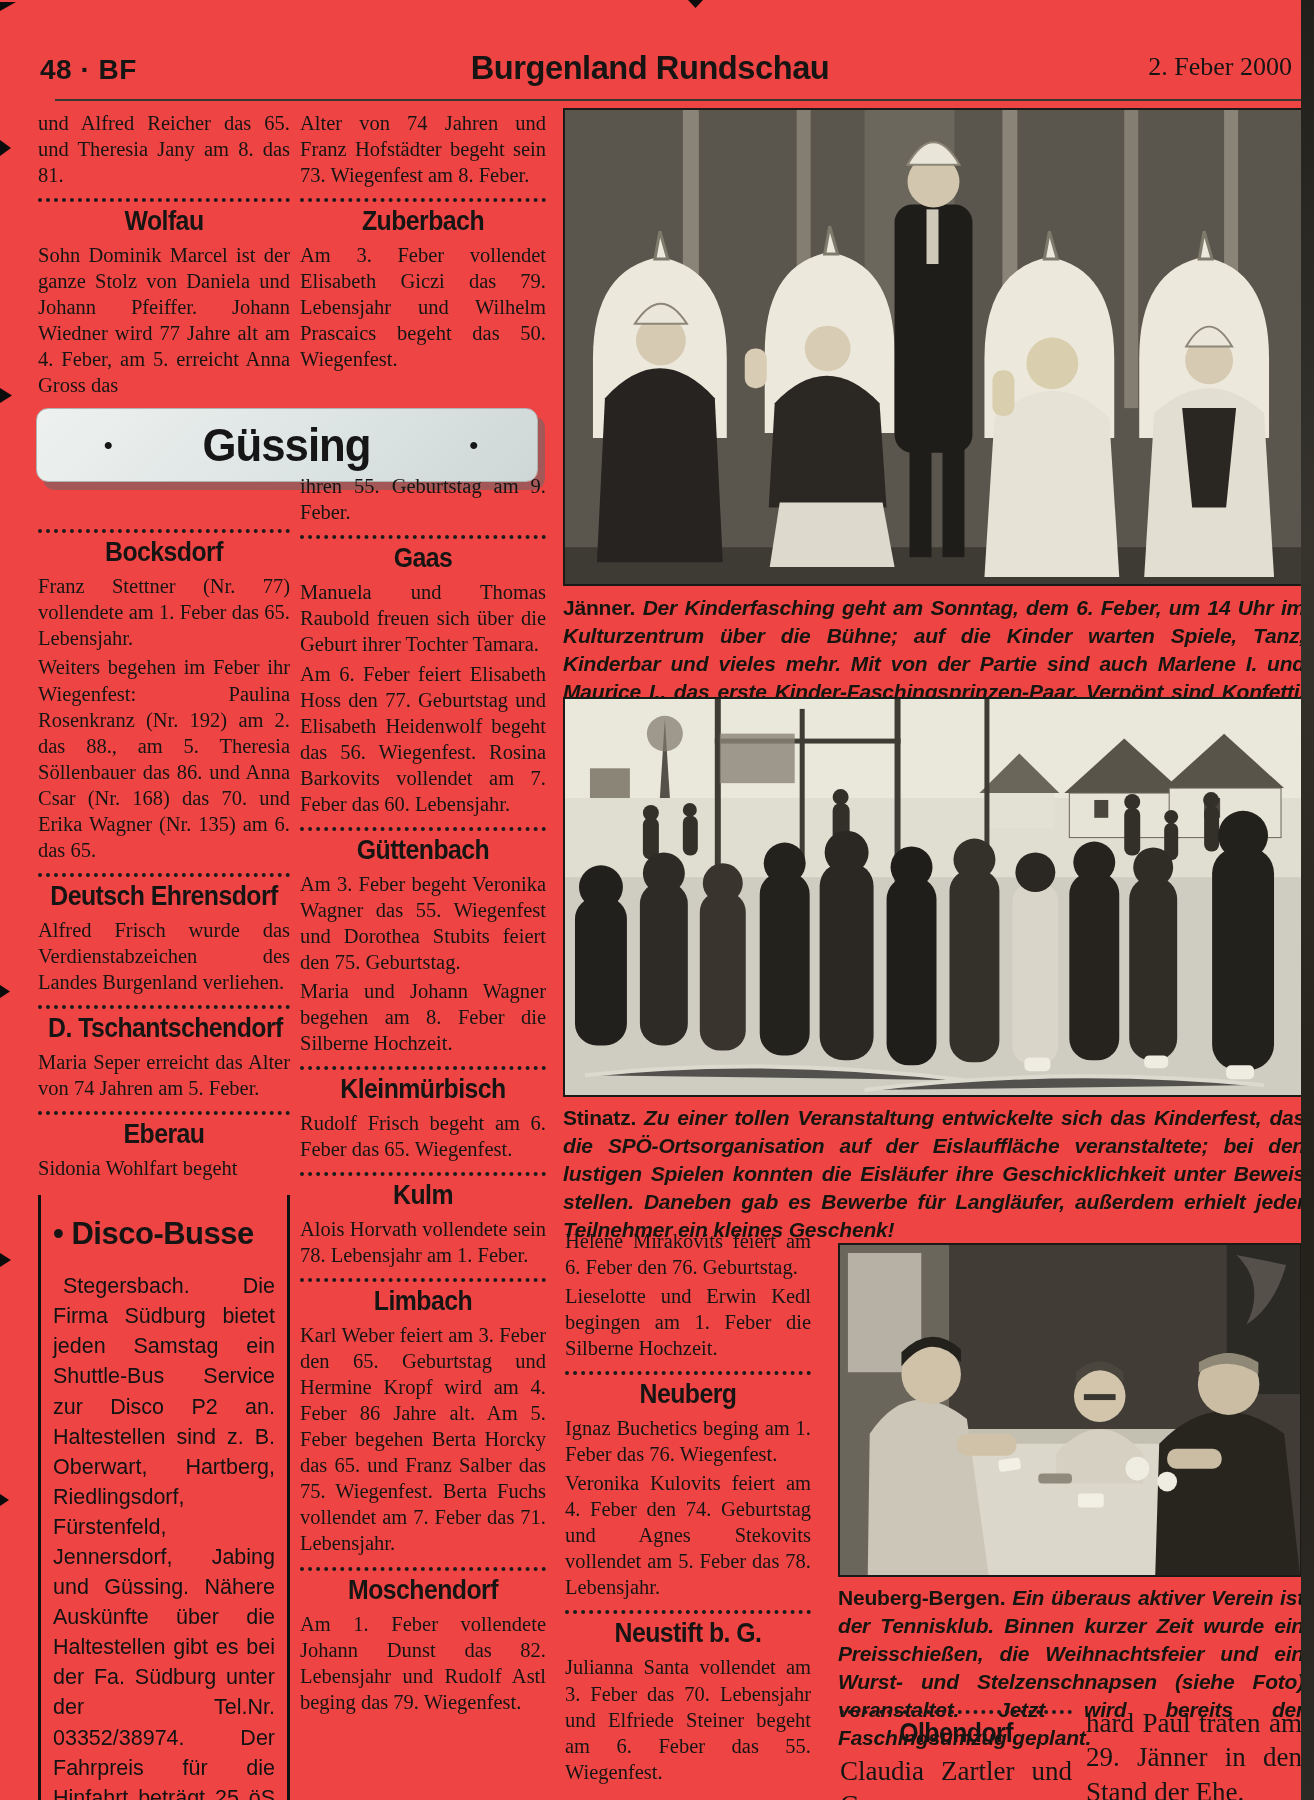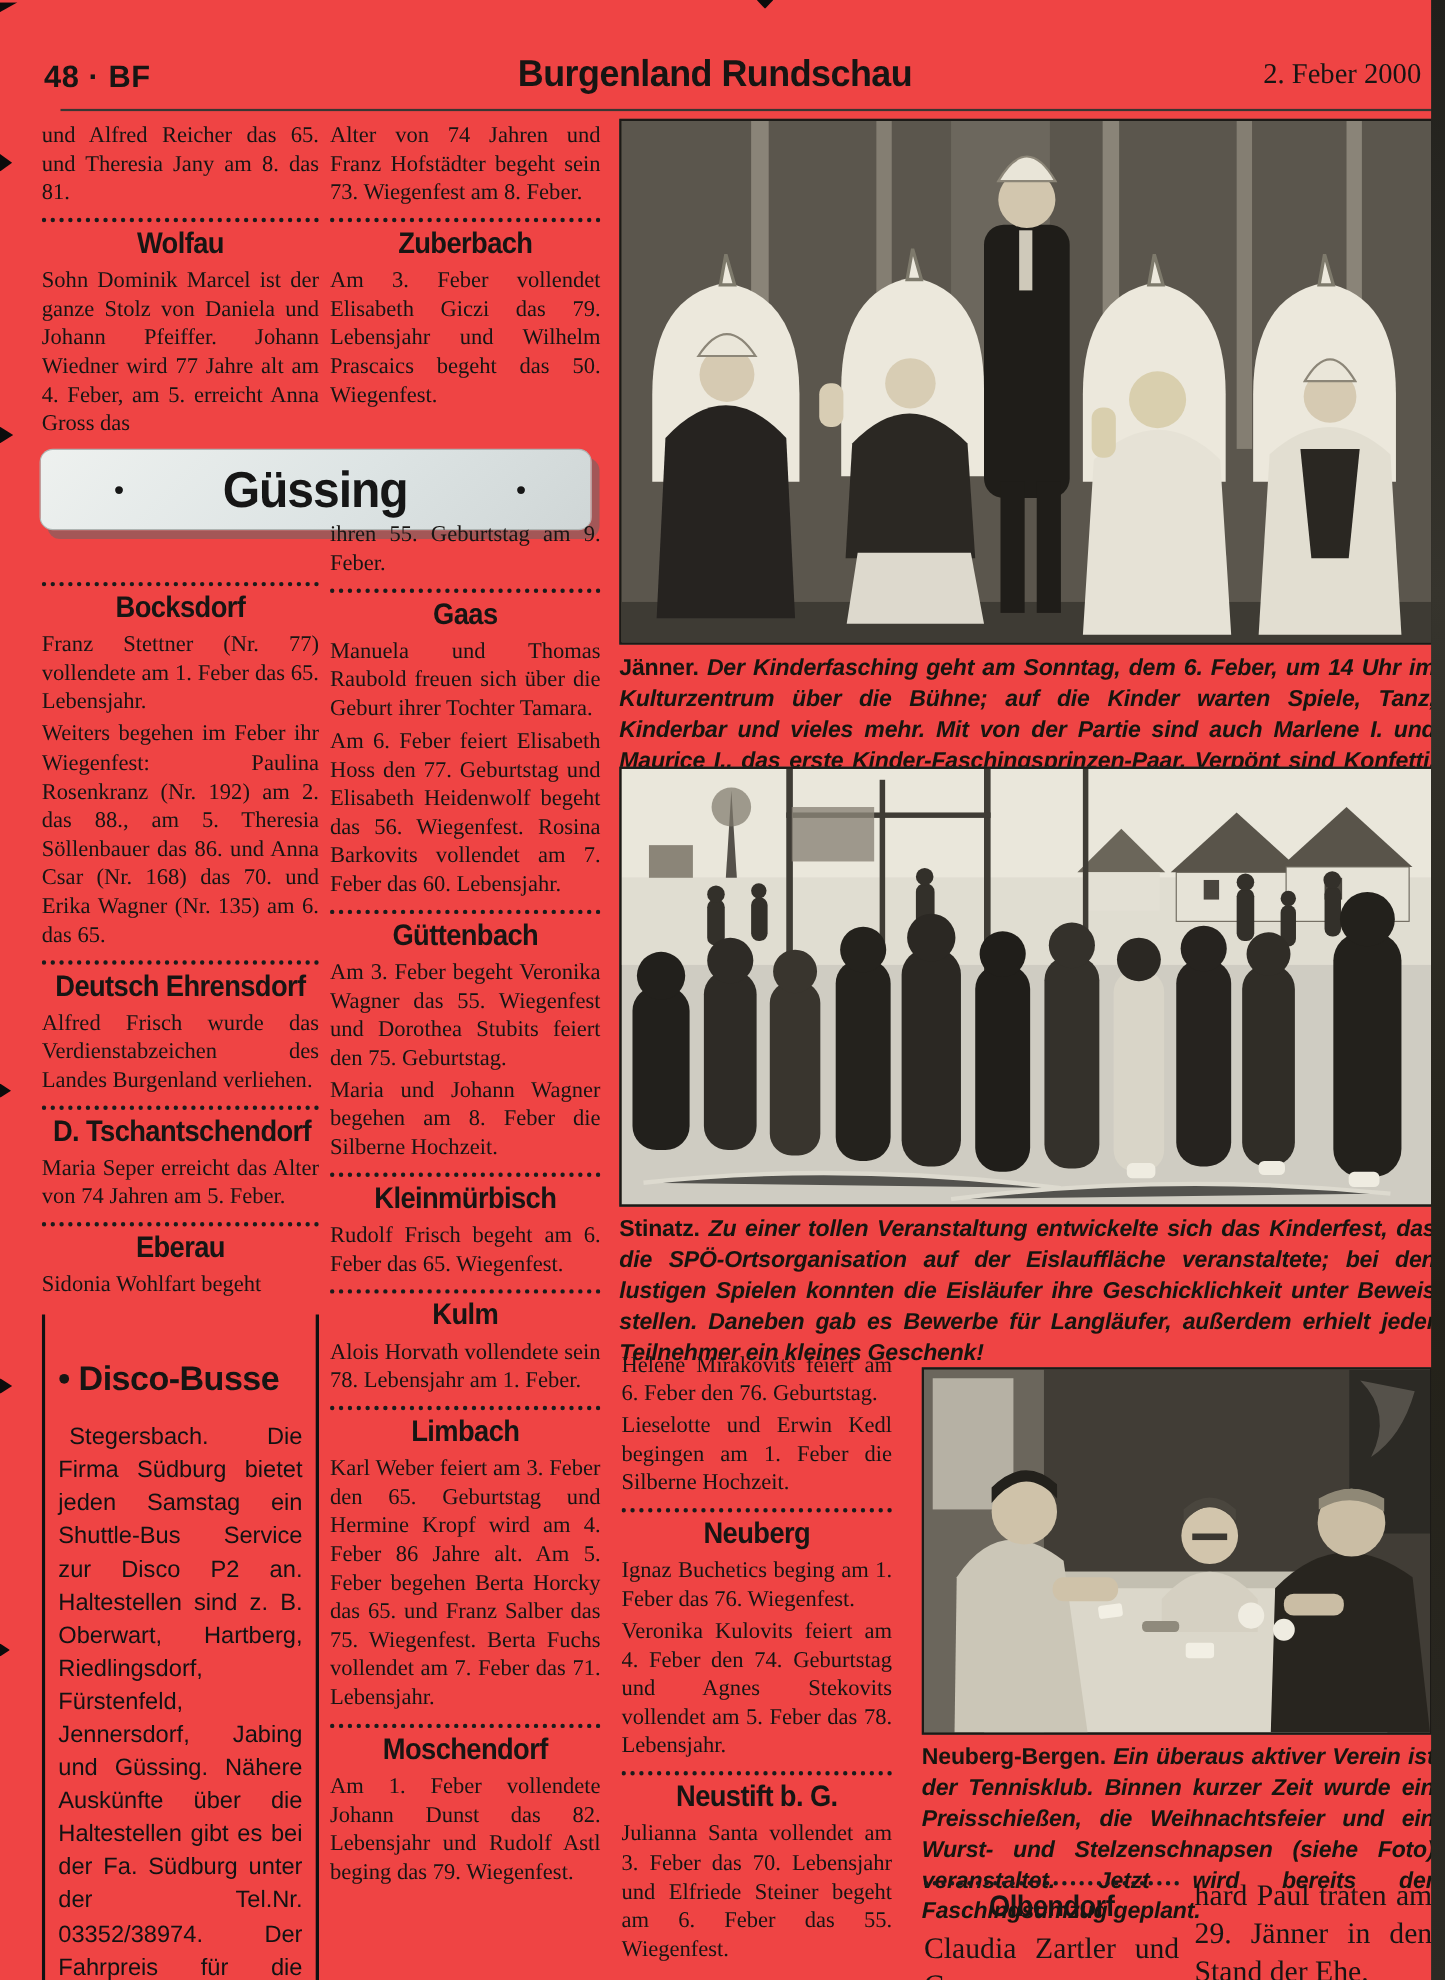--- a/index.html
+++ b/index.html
@@ -42,21 +42,21 @@
     letter-spacing:-1px; transform:scaleX(.95); color:#161616; }
   .region-banner .dot { font-size:30px; color:#161616; position:absolute; top:20px; }
   .dot-l { left:66px; } .dot-r { right:58px; }
 
   
   .bf-box { margin-top:14px; }
   .bf-head { background:#0c0c0c; color:#f6f3ea; padding:9px 12px 10px;
     font:italic 700 28px/1 "Liberation Sans",sans-serif; letter-spacing:-.5px; }
   .bf-body { border:3px solid #111; border-top:none; padding:12px 12px 16px;
     font-family:"Liberation Sans",sans-serif; }
-  .bf-title { font:700 31px/1.1 "Liberation Sans",sans-serif; margin:30px 0 20px; letter-spacing:-.5px; }
+  .bf-title { font:700 31px/1.1 "Liberation Sans",sans-serif; margin:10px 0 20px; letter-spacing:-.5px; }
   .bf-text { font:400 21.5px/1.4 "Liberation Sans",sans-serif; text-align:justify; color:#121212; }
   .bf-text b { font-weight:400;margin-left:10px; }
 
   
   .photo { position:absolute; border:2px solid #1c1a17; background:#5a554c; overflow:hidden; }
   .photo svg { display:block; width:100%; height:100%; }
   .photo-1 { left:563px; top:108px; width:740px; height:478px; }
   .photo-2 { left:563px; top:697px; width:740px; height:400px; }
   .photo-3 { left:838px; top:1243px; width:464px; height:334px; }
   .caption { position:absolute; font:italic 700 21px/1.33 "Liberation Sans",sans-serif;

